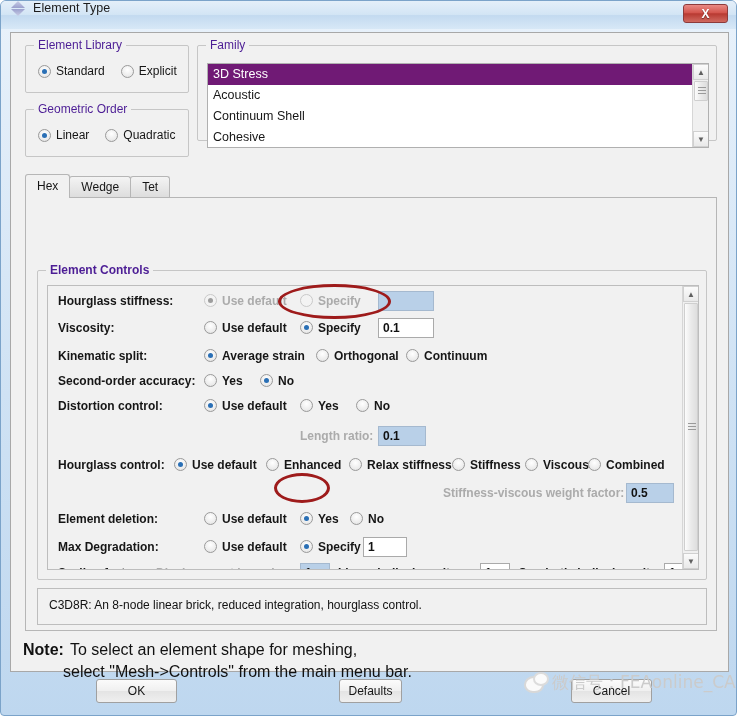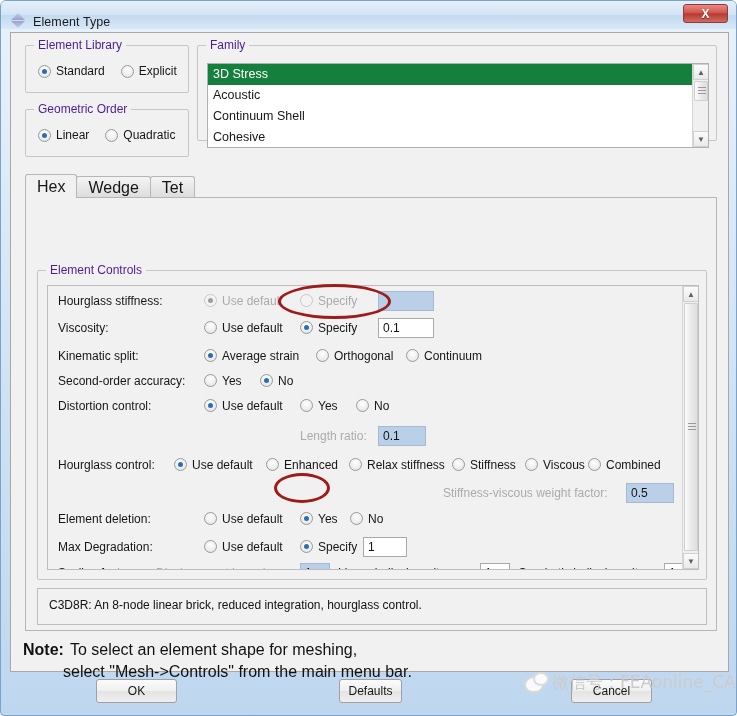--- a/index.html
+++ b/index.html
@@ -16,21 +16,21 @@
   .window {
     position: absolute; left: 0; top: 0;
     width: 737px; height: 716px;
     background: linear-gradient(to bottom, #e9f2fb 0%, #cfe2f4 55%, #bed7ef 100%);
     border: 1px solid #7ba3c9;
     border-radius: 6px 6px 4px 4px;
   }
   .titlebar {
     position: absolute; left: 0; top: 0;
     width: 100%; height: 28px;
-    display: flex; align-items: flex-end;
+    display: flex; align-items: flex-start;
     padding-left: 9px;
     border-radius: 5px 5px 0 0;
     background: linear-gradient(to bottom, #e4eff9 0%, #d3e5f5 48%, #c3daf0 52%, #d7e8f7 100%);
   }
   .title-icon {
     width: 16px; height: 16px; margin-right: 7px;
     position: relative; flex: 0 0 auto;
   }
   .title-icon::before, .title-icon::after {
     content: ""; position: absolute; left: 1px; width: 14px; height: 7px;
@@ -125,21 +125,21 @@
     position: absolute;
     background: #ffffff;
     border: 1px solid #b0b0b0;
     overflow: hidden;
   }
   .listrow {
     height: 21px; line-height: 21px;
     padding-left: 5px;
     font-size: 12.5px; color: #161616;
   }
-  .listrow.sel { background: #15803d; color: #ffffff; }
+  .listrow.sel { background: #701a75; color: #ffffff; }
 
   .vscroll {
     position: absolute; top: 0; right: 0; width: 16px; height: 100%;
     background: #f0f0f0; border-left: 1px solid #d6d6d6;
   }
   .vscroll .arr {
     position: absolute; left: 0; width: 16px; height: 16px;
     background: linear-gradient(to bottom,#fbfbfb,#e9e9e9);
     border: 1px solid #d0d0d0;
     display: flex; align-items: center; justify-content: center;
@@ -156,21 +156,21 @@
     content: ""; position: absolute; left: 3px; top: 50%; margin-top: -4px;
     width: 8px; height: 8px;
     background: repeating-linear-gradient(to bottom,#9a9a9a 0 1px,transparent 1px 3px);
   }
 
   
   .tabstrip { position: absolute; display: flex; align-items: flex-end; }
   .tab {
     height: 22px; line-height: 21px;
     padding: 0 11px;
-    font-size: 16px; color: #161616;
+    font-size: 12px; color: #161616;
     border: 1px solid #b6b6b6;
     border-bottom: none;
     border-radius: 3px 3px 0 0;
     background: linear-gradient(to bottom,#f4f4f4,#dcdcdc);
     margin-right: -1px;
   }
   .tab.active {
     background: #f1f1f1;
     height: 24px; line-height: 23px;
     position: relative; z-index: 3;
@@ -320,21 +320,21 @@
 
     <div class="tabstrip" style="left:14px; top:141px;">
       <div class="tab active">Hex</div>
       <div class="tab">Wedge</div>
       <div class="tab">Tet</div>
     </div>
 
     <div class="tabpanel" style="left:14px; top:164px; width:692px; height:434px;">
 
 
-      <div class="group" style="left:11px; top:72px; width:670px; height:310px;">
+      <div class="group" style="left:11px; top:72px; width:670px; height:310px;font-weight:bold;">
         <span class="glabel">Element Controls</span>
 
         <div class="ctrlpane" style="left:9px; top:14px; width:652px; height:285px;">
 
           <div class="row" style="top:2px;">
             <span class="rowlabel" style="position:absolute; left:10px;">Hourglass stiffness:</span>
             <span class="opt dis" style="position:absolute; left:156px;">
               <span class="radio dis on"></span>
               <span>Use default</span>
             </span>

